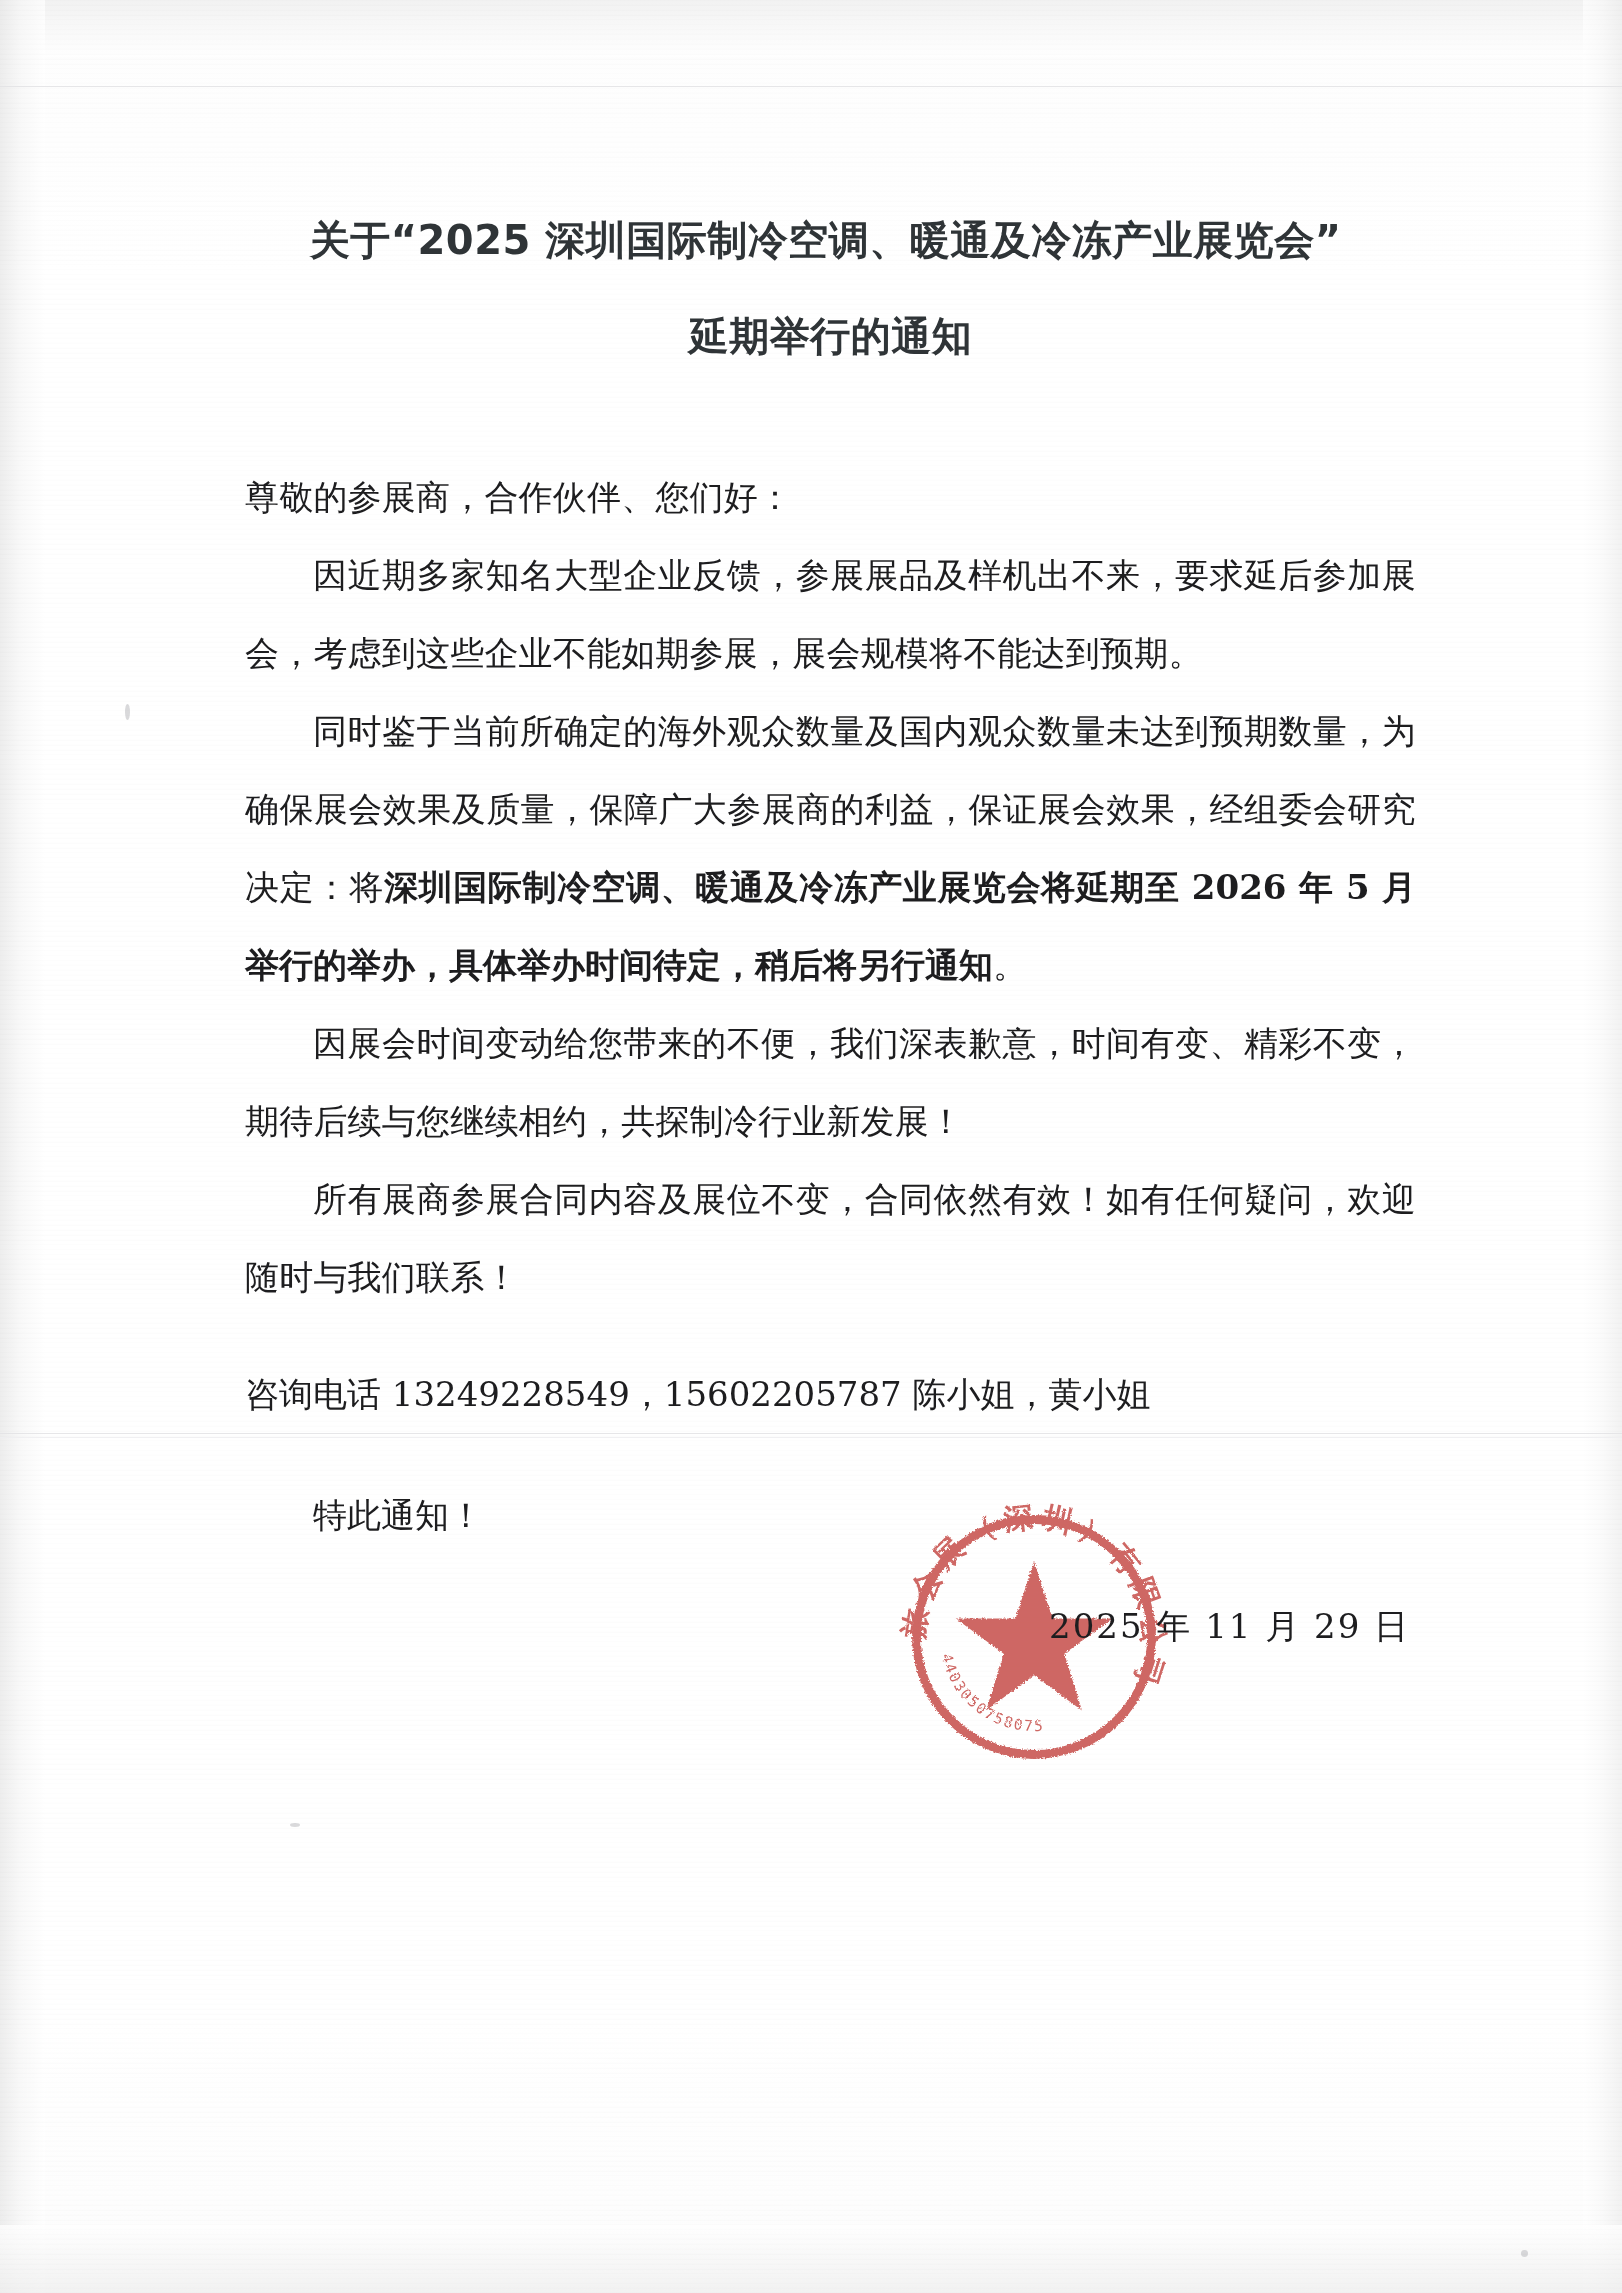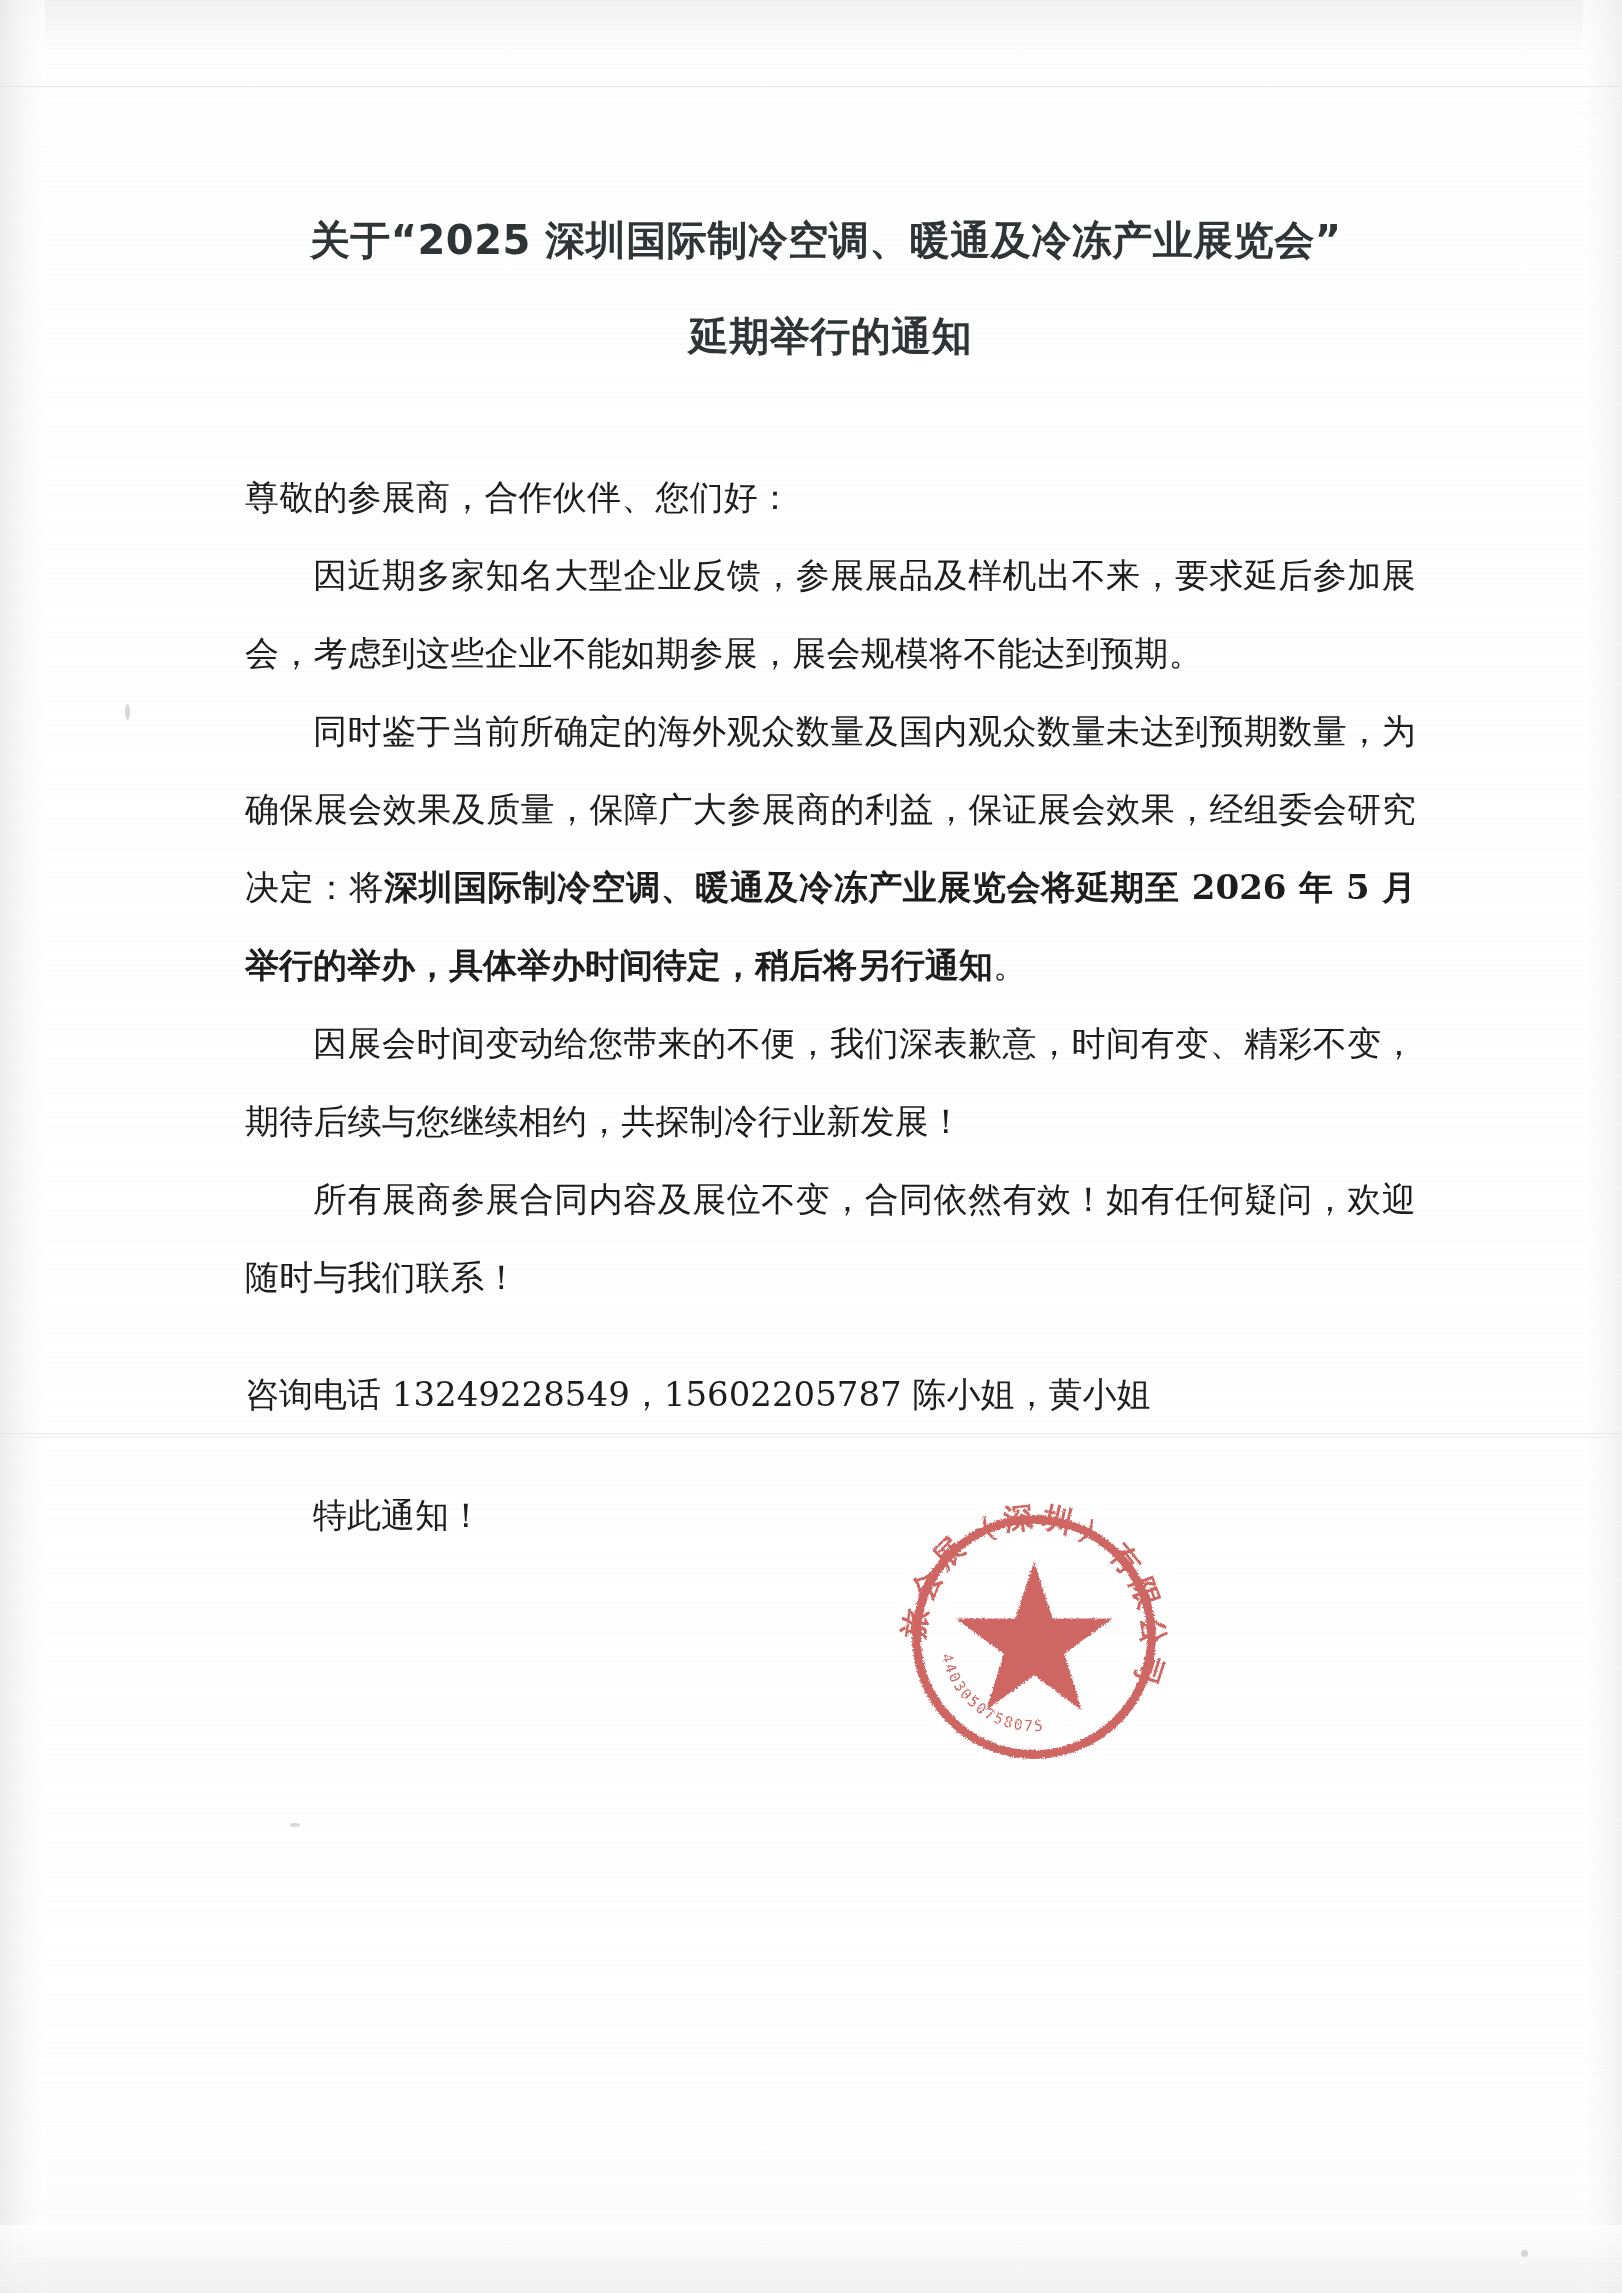--- a/index.html
+++ b/index.html
@@ -247,18 +247,19 @@
         <polygon fill="#c8534f" points="145,68 164,126 225,126 176,162 194,220 145,184 96,220 114,162 65,126 126,126"></polygon>
       </g>
 
       <g filter="url(#rough2)" fill="#c8534f" font-family="'DejaVu Sans Mono', monospace" font-size="15" letter-spacing="2">
         <text>
           <textPath href="#ringPathBottom" startOffset="30%" text-anchor="middle">4403050758075</textPath></text>
 
       </g>
     </svg>
 
+    <div class="sign-date">2025 年 11 月 29 日</div>
   </div>
 
 </div>
 
 <div class="grain"></div>
 
 
 </body></html>

